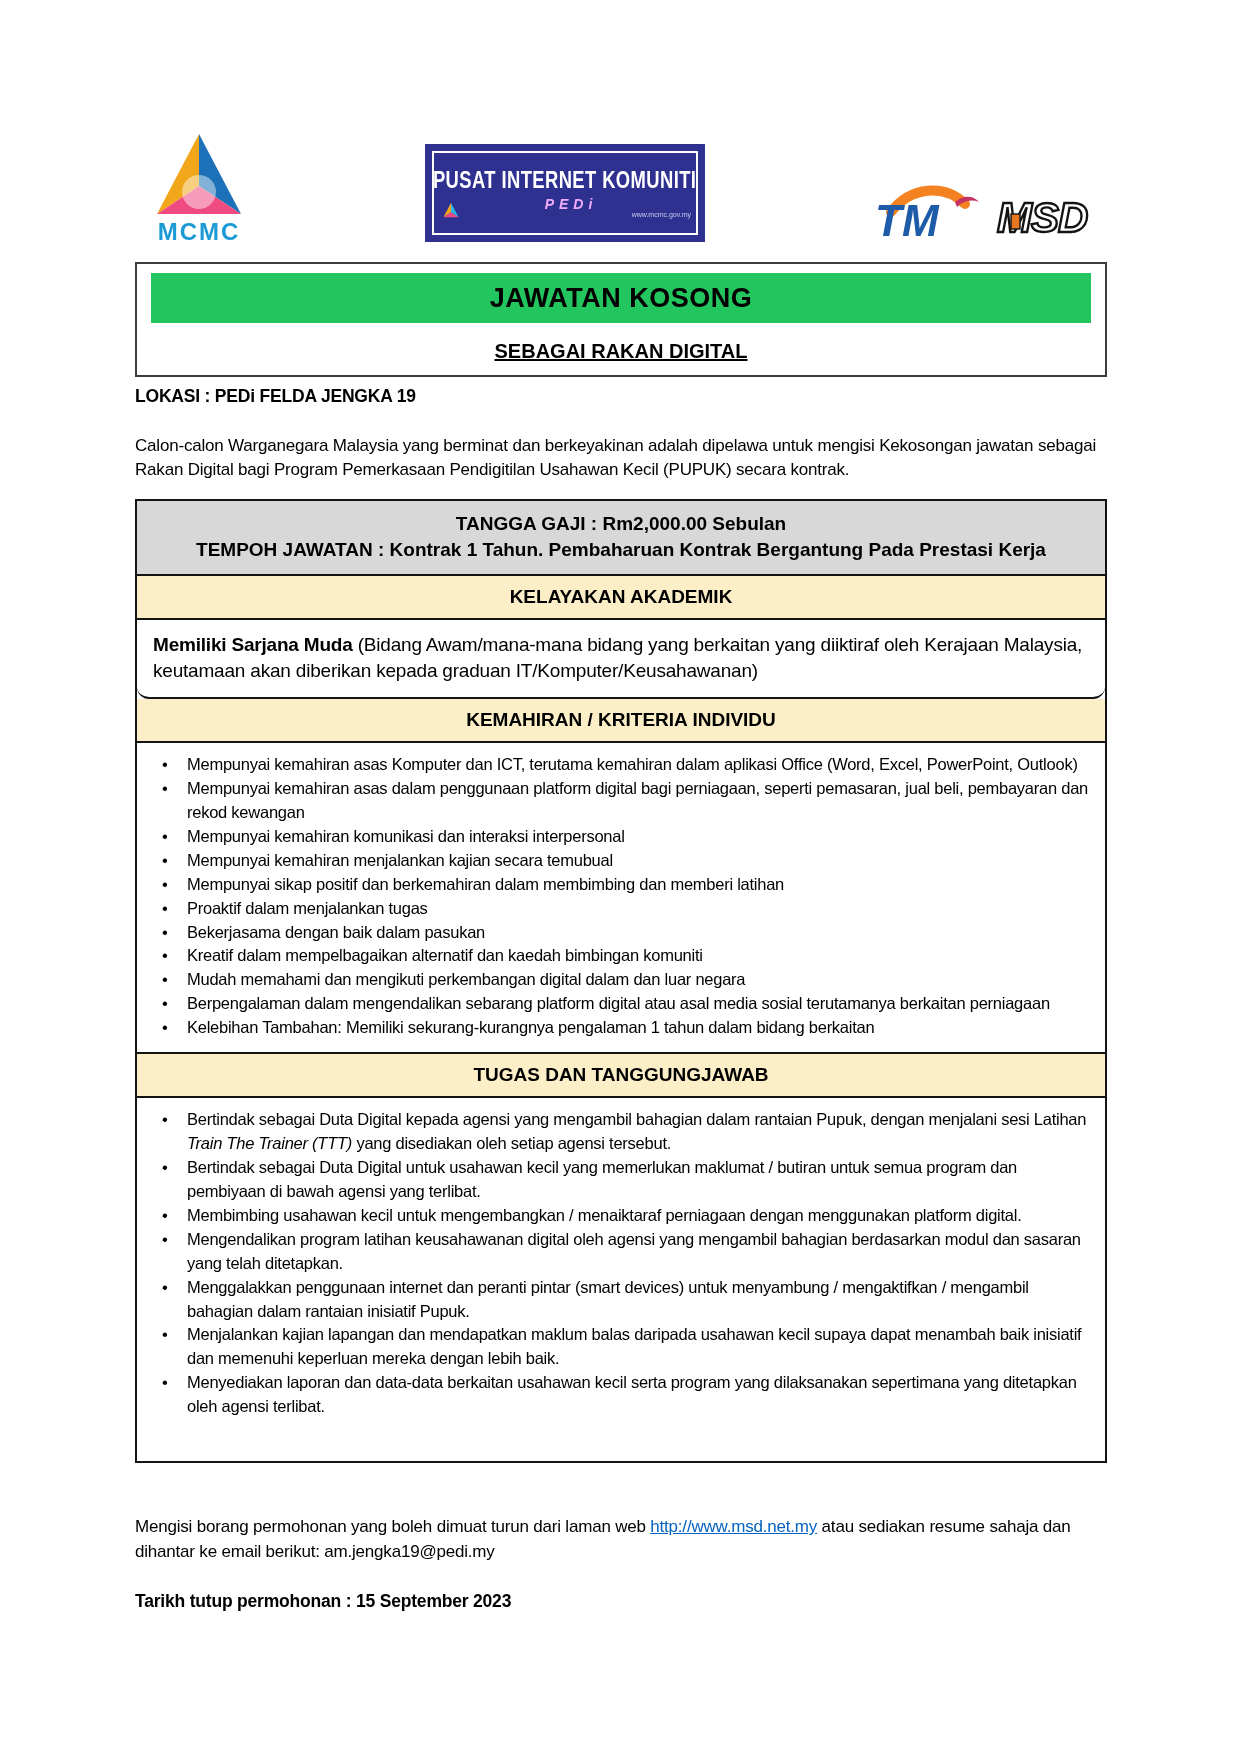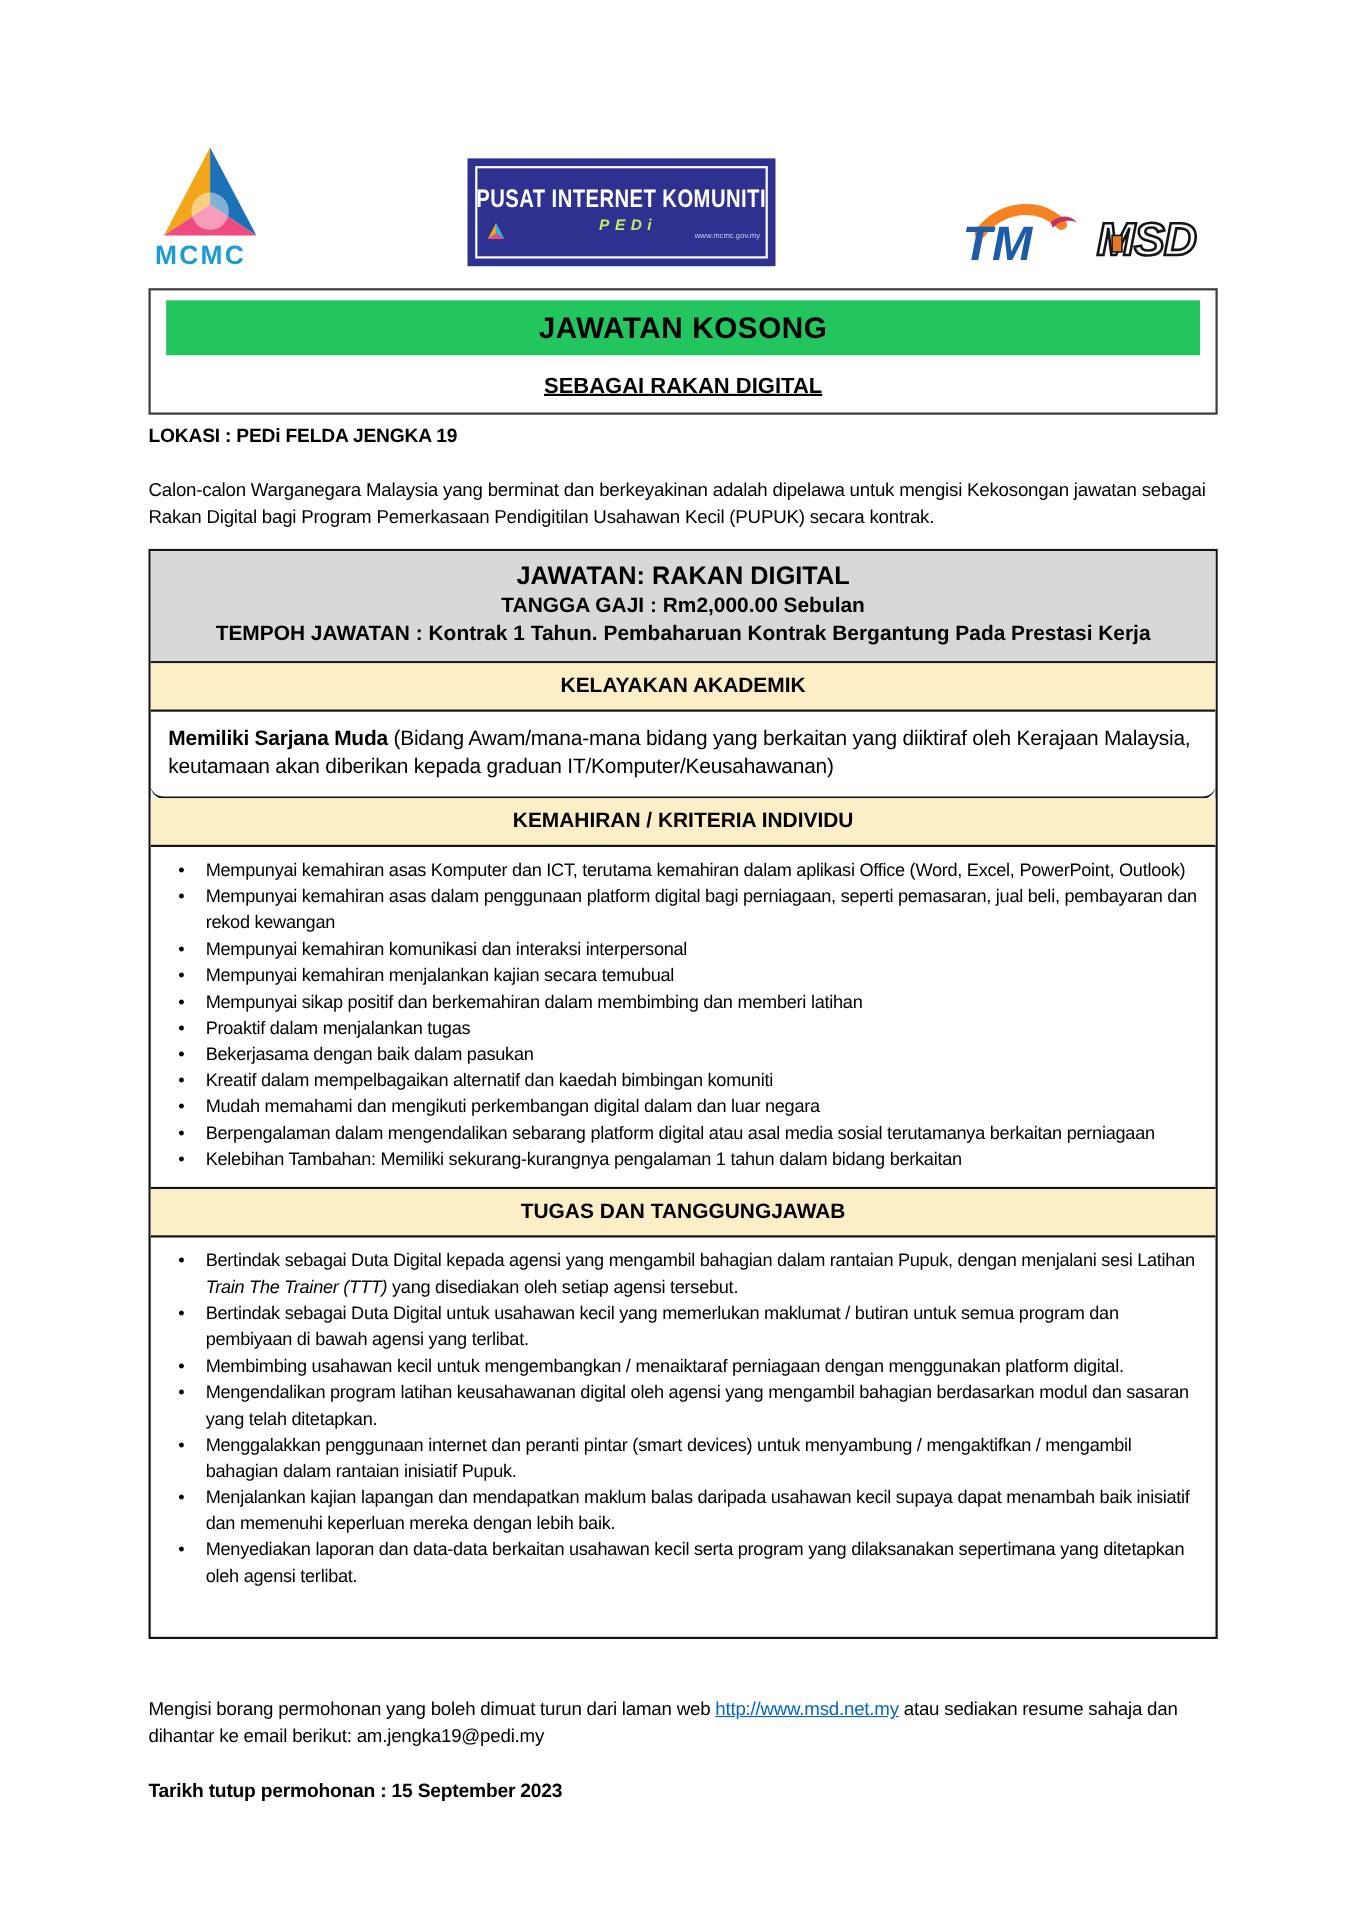--- a/index.html
+++ b/index.html
@@ -4,28 +4,28 @@
 <style>
   html,body{margin:0;padding:0;}
   body{
     width:1240px;height:1755px;background:#ffffff;color:#000;
     font-family:"Liberation Sans",sans-serif;position:relative;overflow:hidden;
   }
   .content{position:absolute;left:135px;top:130px;width:972px;}
 
   
   .logo-row{position:relative;height:120px;}
-  .mcmc{position:absolute;left:6px;top:0;width:116px;}
+  .mcmc{position:absolute;left:6px;top:0;width:116px;text-align:center;}
   .mcmc-text{font-weight:bold;color:#1c9ad6;font-size:24px;letter-spacing:2px;margin-top:-4px;}
   .pedi{position:absolute;left:290px;top:14px;width:280px;height:98px;background:#2f3190;}
   .pedi-inner{position:absolute;left:7px;top:7px;right:7px;bottom:7px;border:2px solid #ffffff;
     display:flex;flex-direction:column;justify-content:center;align-items:center;}
   .pedi-title{color:#fff;font-weight:bold;font-size:23px;white-space:nowrap;transform:scaleX(.8);letter-spacing:.5px;}
   .pedi-bottom{width:100%;height:24px;position:relative;margin-top:2px;}
-  .pedi-sub{position:absolute;left:0;right:0;text-align:center;color:#bef264;font-style:italic;font-weight:bold;font-size:14px;letter-spacing:5px;margin-left:12px;}
+  .pedi-sub{position:absolute;left:0;right:0;text-align:center;color:#f0abfc;font-style:italic;font-weight:bold;font-size:14px;letter-spacing:5px;margin-left:12px;}
   .pedi-tri{position:absolute;left:8px;bottom:2px;}
   .pedi-url{position:absolute;right:5px;bottom:2px;color:#c9cdf0;font-size:7px;}
   .right-logos{position:absolute;right:0;top:48px;display:flex;align-items:flex-end;gap:12px;}
 
   
   .title-box{margin-top:12px;border:2px solid #3c3c3c;padding-bottom:12px;}
   .title-banner{background:#22c55e;margin:9px 14px 0;padding:10px 0 9px;text-align:center;
     font-weight:bold;font-size:27px;letter-spacing:.5px;}
   .title-sub{text-align:center;font-weight:bold;font-size:20px;text-decoration:underline;margin-top:17px;}
   .location{font-weight:bold;font-size:17.5px;margin-top:9px;letter-spacing:-.2px;}
@@ -100,21 +100,20 @@
   <div class="title-box">
     <div class="title-banner">JAWATAN KOSONG</div>
     <div class="title-sub">SEBAGAI RAKAN DIGITAL</div>
   </div>
   <div class="location">LOKASI : PEDi FELDA JENGKA 19</div>
 
   <p class="intro">Calon-calon Warganegara Malaysia yang berminat dan berkeyakinan adalah dipelawa untuk mengisi Kekosongan jawatan sebagai Rakan Digital bagi Program Pemerkasaan Pendigitilan Usahawan Kecil (PUPUK) secara kontrak.</p>
 
   <div class="job-table">
     <div class="jt-header">
-      <div class="jt-line1">JAWATAN: RAKAN DIGITAL</div>
       <div class="jt-line2">TANGGA GAJI : Rm2,000.00 Sebulan</div>
       <div class="jt-line3">TEMPOH JAWATAN : Kontrak 1 Tahun. Pembaharuan Kontrak Bergantung Pada Prestasi Kerja</div>
     </div>
 
     <div class="sec-head">KELAYAKAN AKADEMIK</div>
     <div class="sec-body"><span style="font-weight: bold;">Memiliki Sarjana Muda </span><span>(Bidang Awam/mana-mana bidang yang berkaitan yang diiktiraf oleh Kerajaan Malaysia, keutamaan akan diberikan kepada graduan IT/Komputer/Keusahawanan)</span></div>
 
     <div class="sec-head">KEMAHIRAN / KRITERIA INDIVIDU</div>
     <ul class="bullets">
         <li>

